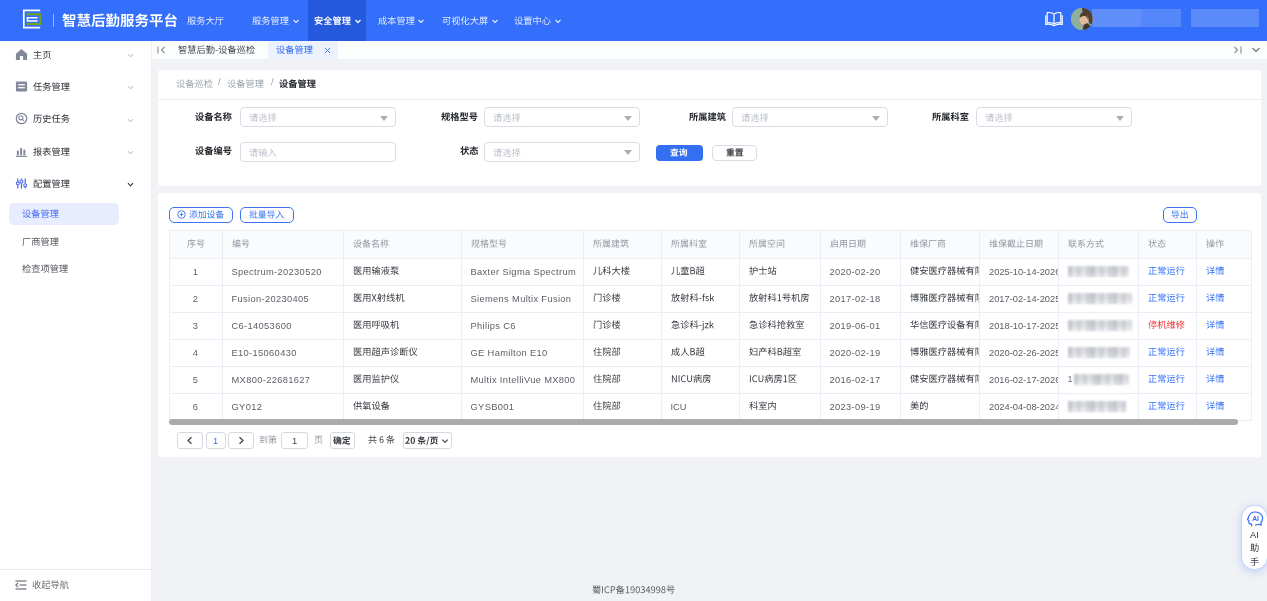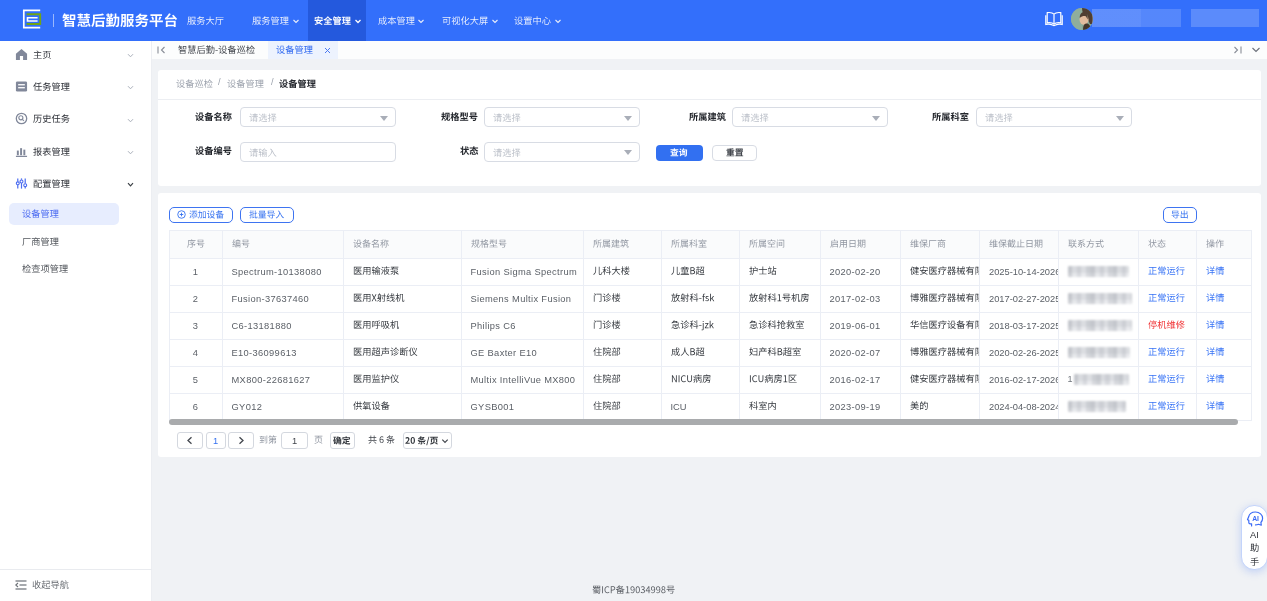--- a/index.html
+++ b/index.html
@@ -689,31 +689,31 @@
                 </svg></th>
               <th><svg width="18.00" height="9.00" style="overflow:visible;vertical-align:-1.08px">
                   <g fill="#8f95a0" transform="translate(0,7.92) scale(0.00900,-0.00900)">
                     <use href="#g64cd"></use>
                     <use href="#g4f5c" x="1000"></use>
                   </g>
                 </svg></th>
   </tr>
   <tr>
     <td class="num lat">1</td>
-              <td class="lat">Spectrum-10138080</td>
+              <td class="lat">Spectrum-20230520</td>
               <td><svg width="46.20" height="9.24" style="overflow:visible;vertical-align:-1.11px">
                   <g fill="#34383e" transform="translate(0,8.13) scale(0.00924,-0.00924)">
                     <use href="#g533b"></use>
                     <use href="#g7528" x="1000"></use>
                     <use href="#g8f93" x="2000"></use>
                     <use href="#g6db2" x="3000"></use>
                     <use href="#g6cf5" x="4000"></use>
                   </g>
                 </svg></td>
-              <td class="lat">Fusion Sigma Spectrum</td>
+              <td class="lat">Baxter Sigma Spectrum</td>
               <td><svg width="36.96" height="9.24" style="overflow:visible;vertical-align:-1.11px">
                   <g fill="#34383e" transform="translate(0,8.13) scale(0.00924,-0.00924)">
                     <use href="#g513f"></use>
                     <use href="#g79d1" x="1000"></use>
                     <use href="#g5927" x="2000"></use>
                     <use href="#g697c" x="3000"></use>
                   </g>
                 </svg></td>
               <td><svg width="33.79" height="9.24" style="overflow:visible;vertical-align:-1.11px">
                   <g fill="#34383e" transform="translate(0,8.13) scale(0.00924,-0.00924)">
@@ -757,21 +757,21 @@
                 </svg></td>
               <td><svg width="18.48" height="9.24" style="overflow:visible;vertical-align:-1.11px">
                   <g fill="#3370f5" transform="translate(0,8.13) scale(0.00924,-0.00924)">
                     <use href="#g8be6"></use>
                     <use href="#g60c5" x="1000"></use>
                   </g>
                 </svg></td>
   </tr>
   <tr>
     <td class="num lat">2</td>
-              <td class="lat">Fusion-37637460</td>
+              <td class="lat">Fusion-20230405</td>
               <td><svg width="51.49" height="9.24" style="overflow:visible;vertical-align:-1.11px">
                   <g fill="#34383e" transform="translate(0,8.13) scale(0.00924,-0.00924)">
                     <use href="#g533b"></use>
                     <use href="#g7528" x="1000"></use>
                     <use href="#g58" x="2000"></use>
                     <use href="#g5c04" x="2573"></use>
                     <use href="#g7ebf" x="3573"></use>
                     <use href="#g673a" x="4573"></use>
                   </g>
                 </svg></td>
@@ -798,55 +798,55 @@
                   <g fill="#34383e" transform="translate(0,8.13) scale(0.00924,-0.00924)">
                     <use href="#g653e"></use>
                     <use href="#g5c04" x="1000"></use>
                     <use href="#g79d1" x="2000"></use>
                     <use href="#g31" x="3000"></use>
                     <use href="#g53f7" x="3555"></use>
                     <use href="#g673a" x="4555"></use>
                     <use href="#g623f" x="5555"></use>
                   </g>
                 </svg></td>
-              <td class="lat">2017-02-03</td>
+              <td class="lat">2017-02-18</td>
               <td><svg width="92.40" height="9.24" style="overflow:visible;vertical-align:-1.11px">
                   <g fill="#34383e" transform="translate(0,8.13) scale(0.00924,-0.00924)">
                     <use href="#g535a"></use>
                     <use href="#g96c5" x="1000"></use>
                     <use href="#g533b" x="2000"></use>
                     <use href="#g7597" x="3000"></use>
                     <use href="#g5668" x="4000"></use>
                     <use href="#g68b0" x="5000"></use>
                     <use href="#g6709" x="6000"></use>
                     <use href="#g9650" x="7000"></use>
                     <use href="#g516c" x="8000"></use>
                     <use href="#g53f8" x="9000"></use>
                   </g>
                 </svg></td>
-              <td class="lat" style="letter-spacing:0">2017-02-27-2025</td>
+              <td class="lat" style="letter-spacing:0">2017-02-14-2025</td>
               <td><span class="mos" style="width:64px"></span></td>
               <td><svg width="36.96" height="9.24" style="overflow:visible;vertical-align:-1.11px">
                   <g fill="#3370f5" transform="translate(0,8.13) scale(0.00924,-0.00924)">
                     <use href="#g6b63"></use>
                     <use href="#g5e38" x="1000"></use>
                     <use href="#g8fd0" x="2000"></use>
                     <use href="#g884c" x="3000"></use>
                   </g>
                 </svg></td>
               <td><svg width="18.48" height="9.24" style="overflow:visible;vertical-align:-1.11px">
                   <g fill="#3370f5" transform="translate(0,8.13) scale(0.00924,-0.00924)">
                     <use href="#g8be6"></use>
                     <use href="#g60c5" x="1000"></use>
                   </g>
                 </svg></td>
   </tr>
   <tr>
     <td class="num lat">3</td>
-              <td class="lat">C6-13181880</td>
+              <td class="lat">C6-14053600</td>
               <td><svg width="46.20" height="9.24" style="overflow:visible;vertical-align:-1.11px">
                   <g fill="#34383e" transform="translate(0,8.13) scale(0.00924,-0.00924)">
                     <use href="#g533b"></use>
                     <use href="#g7528" x="1000"></use>
                     <use href="#g547c" x="2000"></use>
                     <use href="#g5438" x="3000"></use>
                     <use href="#g673a" x="4000"></use>
                   </g>
                 </svg></td>
               <td class="lat">Philips C6</td>
@@ -886,52 +886,52 @@
                     <use href="#g533b" x="2000"></use>
                     <use href="#g7597" x="3000"></use>
                     <use href="#g8bbe" x="4000"></use>
                     <use href="#g5907" x="5000"></use>
                     <use href="#g6709" x="6000"></use>
                     <use href="#g9650" x="7000"></use>
                     <use href="#g516c" x="8000"></use>
                     <use href="#g53f8" x="9000"></use>
                   </g>
                 </svg></td>
-              <td class="lat" style="letter-spacing:0">2018-03-17-2025</td>
+              <td class="lat" style="letter-spacing:0">2018-10-17-2025</td>
               <td><span class="mos" style="width:64px"></span></td>
               <td><svg width="36.96" height="9.24" style="overflow:visible;vertical-align:-1.11px">
                   <g fill="#f02f31" transform="translate(0,8.13) scale(0.00924,-0.00924)">
                     <use href="#g505c"></use>
                     <use href="#g673a" x="1000"></use>
                     <use href="#g7ef4" x="2000"></use>
                     <use href="#g4fee" x="3000"></use>
                   </g>
                 </svg></td>
               <td><svg width="18.48" height="9.24" style="overflow:visible;vertical-align:-1.11px">
                   <g fill="#3370f5" transform="translate(0,8.13) scale(0.00924,-0.00924)">
                     <use href="#g8be6"></use>
                     <use href="#g60c5" x="1000"></use>
                   </g>
                 </svg></td>
   </tr>
   <tr>
     <td class="num lat">4</td>
-              <td class="lat">E10-36099613</td>
+              <td class="lat">E10-15060430</td>
               <td><svg width="64.68" height="9.24" style="overflow:visible;vertical-align:-1.11px">
                   <g fill="#34383e" transform="translate(0,8.13) scale(0.00924,-0.00924)">
                     <use href="#g533b"></use>
                     <use href="#g7528" x="1000"></use>
                     <use href="#g8d85" x="2000"></use>
                     <use href="#g58f0" x="3000"></use>
                     <use href="#g8bca" x="4000"></use>
                     <use href="#g65ad" x="5000"></use>
                     <use href="#g4eea" x="6000"></use>
                   </g>
                 </svg></td>
-              <td class="lat">GE Baxter E10</td>
+              <td class="lat">GE Hamilton E10</td>
               <td><svg width="27.72" height="9.24" style="overflow:visible;vertical-align:-1.11px">
                   <g fill="#34383e" transform="translate(0,8.13) scale(0.00924,-0.00924)">
                     <use href="#g4f4f"></use>
                     <use href="#g9662" x="1000"></use>
                     <use href="#g90e8" x="2000"></use>
                   </g>
                 </svg></td>
               <td><svg width="33.79" height="9.24" style="overflow:visible;vertical-align:-1.11px">
                   <g fill="#34383e" transform="translate(0,8.13) scale(0.00924,-0.00924)">
                     <use href="#g6210"></use>
@@ -943,21 +943,21 @@
               <td><svg width="52.27" height="9.24" style="overflow:visible;vertical-align:-1.11px">
                   <g fill="#34383e" transform="translate(0,8.13) scale(0.00924,-0.00924)">
                     <use href="#g5987"></use>
                     <use href="#g4ea7" x="1000"></use>
                     <use href="#g79d1" x="2000"></use>
                     <use href="#g42" x="3000"></use>
                     <use href="#g8d85" x="3657"></use>
                     <use href="#g5ba4" x="4657"></use>
                   </g>
                 </svg></td>
-              <td class="lat">2020-02-07</td>
+              <td class="lat">2020-02-19</td>
               <td><svg width="92.40" height="9.24" style="overflow:visible;vertical-align:-1.11px">
                   <g fill="#34383e" transform="translate(0,8.13) scale(0.00924,-0.00924)">
                     <use href="#g535a"></use>
                     <use href="#g96c5" x="1000"></use>
                     <use href="#g533b" x="2000"></use>
                     <use href="#g7597" x="3000"></use>
                     <use href="#g5668" x="4000"></use>
                     <use href="#g68b0" x="5000"></use>
                     <use href="#g6709" x="6000"></use>
                     <use href="#g9650" x="7000"></use>

